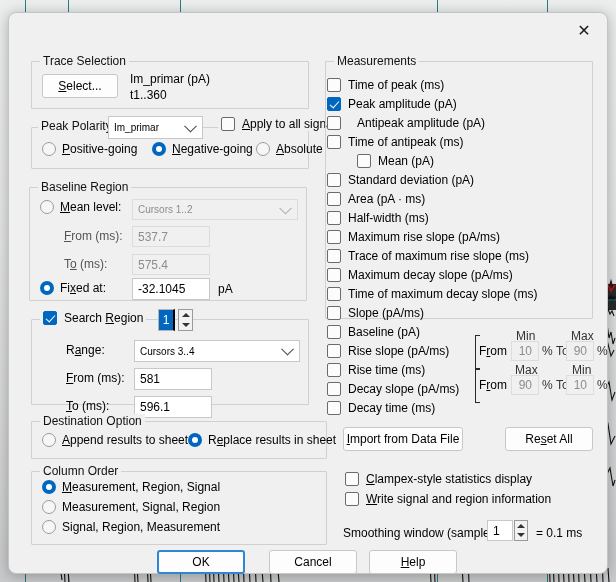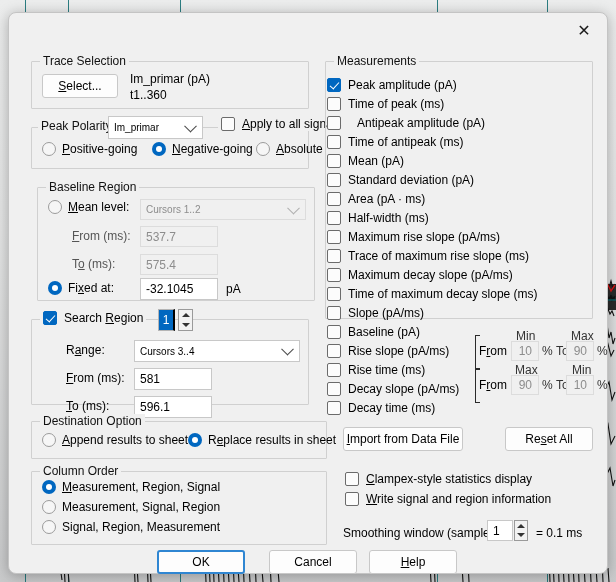--- a/index.html
+++ b/index.html
@@ -149,21 +149,21 @@
       <div class="rad on" style="left:120px;top:14px;">
         <span class="dot"></span>
         <span><span class="u">N</span>egative-going</span>
       </div>
       <div class="rad" style="left:224px;top:14px;">
         <span class="dot"></span>
         <span><span class="u">A</span>bsolute</span>
       </div>
     </div>
 
-    <div class="gb" style="left:28px;top:140px;width:278px;height:114px;">
+    <div class="gb" style="left:20px;top:140px;width:278px;height:114px;">
       <span class="lg">Baseline Region</span>
       <div class="rad" style="left:10px;top:12px;">
         <span class="dot"></span>
         <span><span class="u">M</span>ean level:</span>
       </div>
       <div class="combo dis" style="position:absolute;left:102px;top:11px;width:166px;height:21px;">
         <span>Cursors 1..2</span>
         <span class="chev"></span>
       </div>
       <div class="lbl" style="left:34px;top:41px;color:#555;">
@@ -218,37 +218,37 @@
       </div>
       <div class="txt" style="position:absolute;left:102px;top:76px;width:78px;height:22px;">
         <span>596.1</span>
       </div>
     </div>
 
     <div class="gb" style="left:316px;top:14px;width:268px;height:258px;">
       <span class="lg">Measurements</span>
     </div>
     <div id="measlist" style="position:absolute;left:318px;top:28px;">
+        <div class="chk" style="position: relative; left: 0px; top: 0px; height: 19px;">
+          <span class="box"></span>
+          <span>Time of peak (ms)</span>
+        </div>
         <div class="chk on" style="position: relative; left: 0px; top: 0px; height: 19px;">
           <span class="box"></span>
           <span>Peak amplitude (pA)</span>
         </div>
-        <div class="chk" style="position: relative; left: 0px; top: 0px; height: 19px;">
-          <span class="box"></span>
-          <span>Time of peak (ms)</span>
-        </div>
         <div class="chk" style="position: relative; left: 0px; top: 0px; height: 19px; gap: 9px;">
           <span class="box"></span>
           <span>Antipeak amplitude (pA)</span>
         </div>
         <div class="chk" style="position: relative; left: 0px; top: 0px; height: 19px;">
           <span class="box"></span>
           <span>Time of antipeak (ms)</span>
         </div>
-        <div class="chk" style="position: relative; left: 0px; top: 0px; height: 19px;">
+        <div class="chk" style="position: relative; left: 0px; top: 0px; height: 19px; padding-left: 30px;">
           <span class="box"></span>
           <span>Mean (pA)</span>
         </div>
         <div class="chk" style="position: relative; left: 0px; top: 0px; height: 19px;">
           <span class="box"></span>
           <span>Standard deviation (pA)</span>
         </div>
         <div class="chk" style="position: relative; left: 0px; top: 0px; height: 19px;">
           <span class="box"></span>
           <span>Area (pA · ms)</span>

